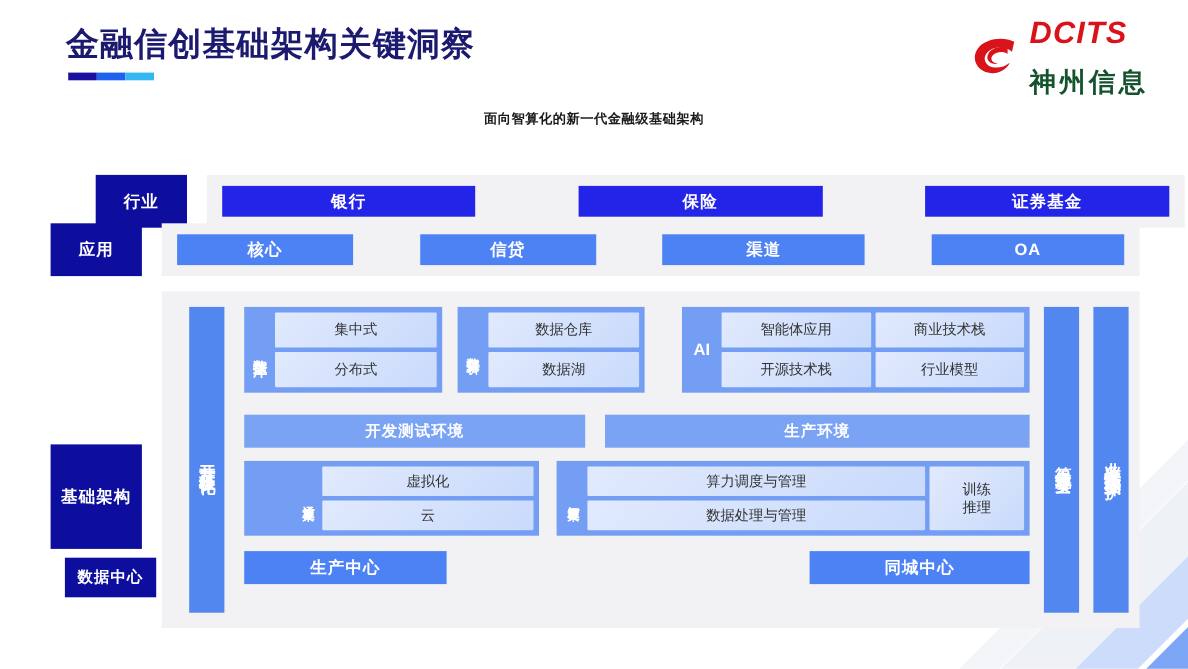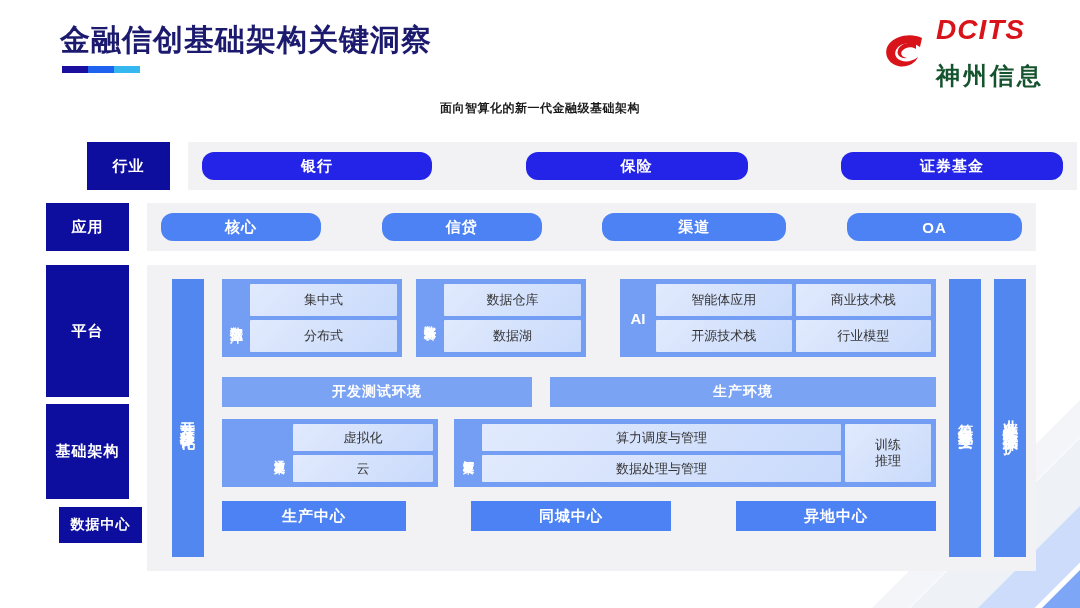--- a/index.html
+++ b/index.html
@@ -54,21 +54,21 @@
     display:flex;align-items:center;justify-content:center;
     width:83px;flex:0 0 83px;letter-spacing:1px;
   }
   .panel{background:#f2f2f4;flex:1;position:relative;}
 
   
   .chiprow{display:flex;align-items:center;height:100%;padding:0 10px;box-sizing:border-box;gap:0;}
   .chip{
     color:#fff;font-weight:bold;font-size:15px;
     display:flex;align-items:center;justify-content:center;
-    height:28px;letter-spacing:1px;border-radius:12px;
+    height:28px;letter-spacing:1px;
   }
   .chip.industry{background:#2424e8;}
   .chip.app{background:#4d82f5;}
 
   
   .platform-label{height:132px;}
   .infra-label{height:95px;}
   .dc-label{height:36px;}
 
   .bigpanel{
@@ -152,21 +152,21 @@
         <div class="logo-en">DCITS</div>
         <div class="logo-cn">神州信息</div>
       </div>
     </div>
   </div>
 
   <div class="subtitle">面向智算化的新一代金融级基础架构</div>
 
   <div class="diagram">
 
-    <div class="row" style="top:1px;height:48px;width:990px;padding-left:41px;">
+    <div class="row" style="top:18px;height:48px;width:990px;padding-left:41px;">
       <div class="rowlabel">行业</div>
       <div class="panel" style="margin-left:18px;">
         <div class="chiprow" style="gap:90px;justify-content:space-between;padding:0 14px;">
           <div class="chip industry" style="width:230px;">银行</div>
           <div class="chip industry" style="width:222px;">保险</div>
           <div class="chip industry" style="width:222px;">证券基金</div>
         </div>
       </div>
     </div>
 
@@ -175,21 +175,20 @@
       <div class="panel" style="margin-left:18px;">
         <div class="chiprow" style="justify-content:space-between;padding:0 14px;">
           <div class="chip app" style="width:160px;text-align:center;">核心</div>
           <div class="chip app" style="width:160px;">信贷</div>
           <div class="chip app" style="width:184px;">渠道</div>
           <div class="chip app" style="width:175px;">OA</div>
         </div>
       </div>
     </div>
 
-    <div class="rowlabel platform-label" style="position:absolute;left:0;top:124px;">平台</div>
     <div class="rowlabel infra-label" style="position:absolute;left:0;top:263px;">基础架构</div>
     <div class="rowlabel dc-label" style="position:absolute;left:13px;top:366px;font-size:14px;">数据中心</div>
 
     <div class="bigpanel" style="top:124px;">
 
       <div class="devops">开发运维一体化</div>
       <div class="side-bar sb-compliance">等保合规安全</div>
       <div class="side-bar sb-continuity">业务连续性及数据保护</div>
 
       <div class="inner">
@@ -225,21 +224,21 @@
             </div>
           </div>
         </div>
 
         <div style="display:flex;gap:18px;height:30px;margin-top:20px;">
           <div class="bar" style="width:310px;">开发测试环境</div>
           <div class="bar" style="flex:1;">生产环境</div>
         </div>
 
         <div style="display:flex;gap:16px;height:68px;margin-top:12px;">
-          <div class="group" style="width:216px;padding-left:48px;">
+          <div class="group" style="width:268px;padding-left:48px;">
             <div class="vlabel" style="font-size:11px;line-height:13px;">通算框架</div>
             <div class="cells">
               <div class="cell">虚拟化</div>
               <div class="cell">云</div>
             </div>
           </div>
 
           <div class="group" style="flex:1;">
             <div class="vlabel" style="font-size:11px;line-height:13px;">智算框架</div>
             <div class="cells" style="flex-direction:row;">
@@ -251,20 +250,19 @@
                 <span>训练</span>
                 <span>推理</span>
               </div>
             </div>
           </div>
         </div>
 
         <div style="display:flex;justify-content:space-between;height:30px;margin-top:14px;">
           <div class="bar-strong" style="width:184px;">生产中心</div>
           <div class="bar-strong" style="width:200px;">同城中心</div>
-          <div class="bar-strong" style="width:200px;">异地中心</div>
         </div>
 
       </div>
     </div>
 
   </div>
 </div>
 
 </body></html>

